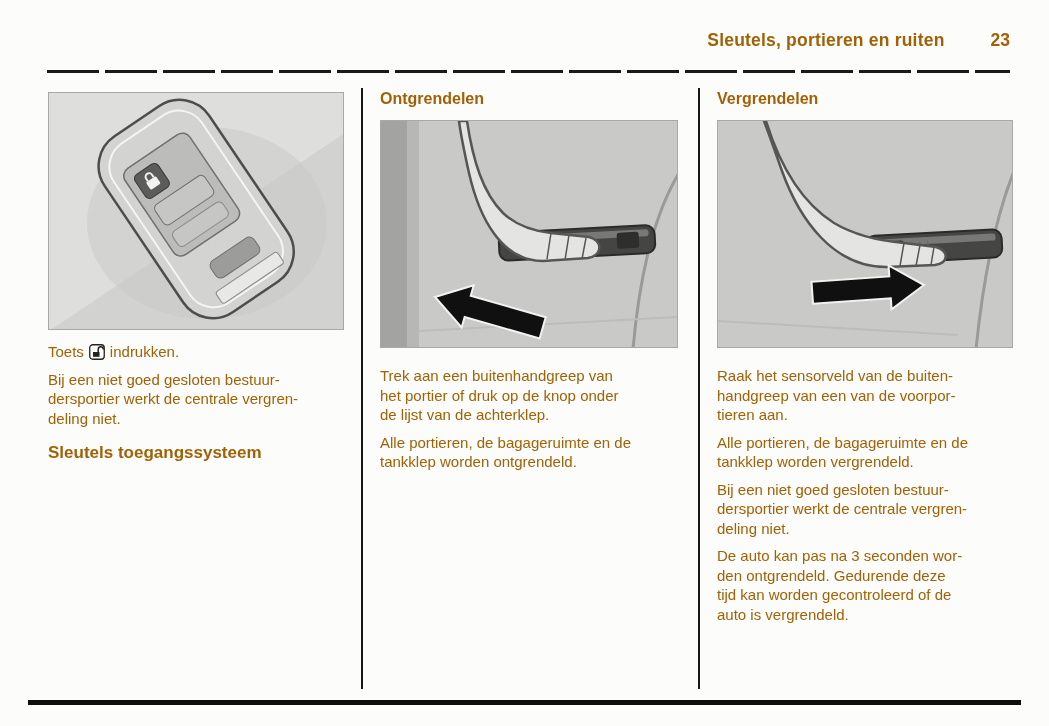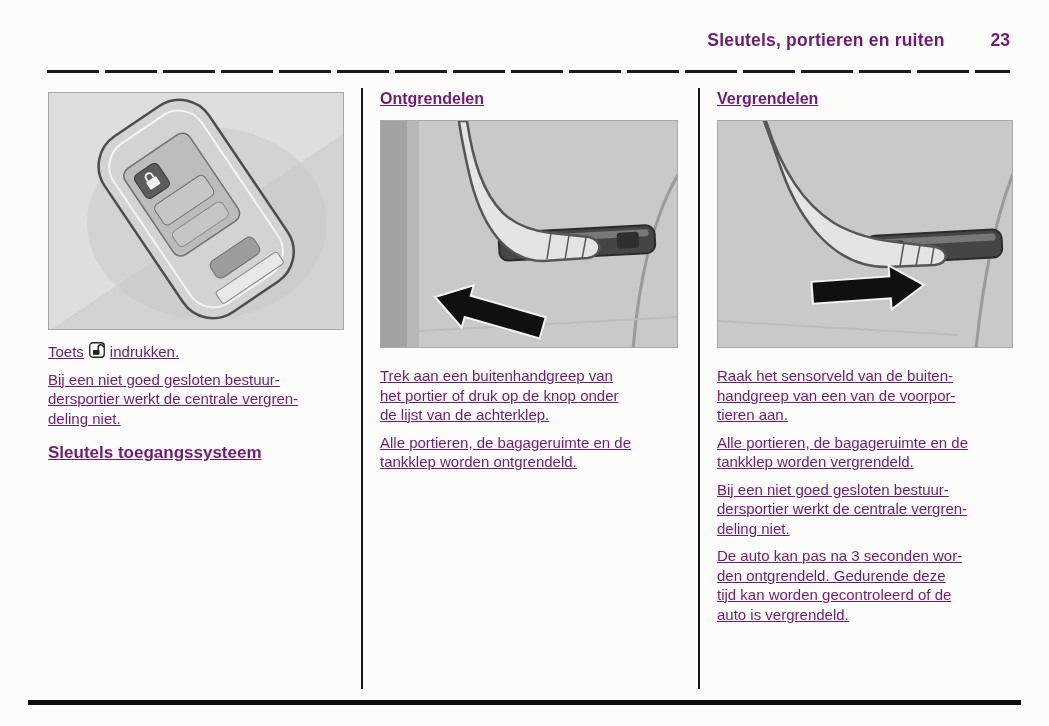--- a/index.html
+++ b/index.html
@@ -2,50 +2,50 @@
 <html><head>
 <meta charset="utf-8">
 <style>
   * { margin:0; padding:0; box-sizing:border-box; }
   html,body { background:#ffffff; }
   .page {
     position:relative;
     width:1049px; height:726px;
     background:#fcfcfa;
     font-family:"Liberation Sans", sans-serif;
-    color:#701a75;
+    color:#a16207;
     overflow:hidden;
   }
   .doc-header {
     position:absolute; top:30px; right:39px;
     display:flex; align-items:baseline; gap:46px;
   }
   .doc-header .title { font-size:17.5px; font-weight:bold; letter-spacing:.2px; }
   .doc-header .page-num { font-size:17.5px; font-weight:bold;text-align:right; }
   .header-rule {
     position:absolute; top:70px; left:47px; width:963px; height:3px;
     background:repeating-linear-gradient(90deg,#1a1a1a 0 52px, rgba(0,0,0,0) 52px 58px);
   }
-  .col { position:absolute; top:88px; font-size:15px; line-height:19.5px;text-decoration:underline; }
+  .col { position:absolute; top:88px; font-size:15px; line-height:19.5px; }
   .col-1 { left:48px;  width:296px; }
   .col-2 { left:380px; width:298px; }
   .col-3 { left:717px; width:296px; }
   .divider { position:absolute; top:88px; width:2px; height:601px; background:#161616; }
   .divider-1 { left:361px; }
   .divider-2 { left:698px; }
   .figure {
     border:1px solid #a8a8a6; background:#cfcfcd;
     overflow:hidden; line-height:0;
   }
   .fig-1 { margin-top:4px; width:296px; height:238px; }
   .fig-2, .fig-3 { margin-top:10px; width:100%; height:228px; }
   .col-heading { font-size:16px; font-weight:bold; line-height:22px; }
   .caption {
     margin-top:12px;
-    display:flex; align-items:flex-start; gap:5px;
+    display:flex; align-items:center; gap:5px;
   }
   .caption .btn-icon { display:inline-block; line-height:0; }
   .para { margin-top:8px; white-space:pre-line; }
   .para.first { margin-top:18px; }
   .sub-heading { font-size:17px; font-weight:bold; margin-top:14px; line-height:22px; }
   .bottom-rule {
     position:absolute; left:28px; bottom:21px; width:993px; height:5px;
     background:#0e0e0e;
   }
 </style>

